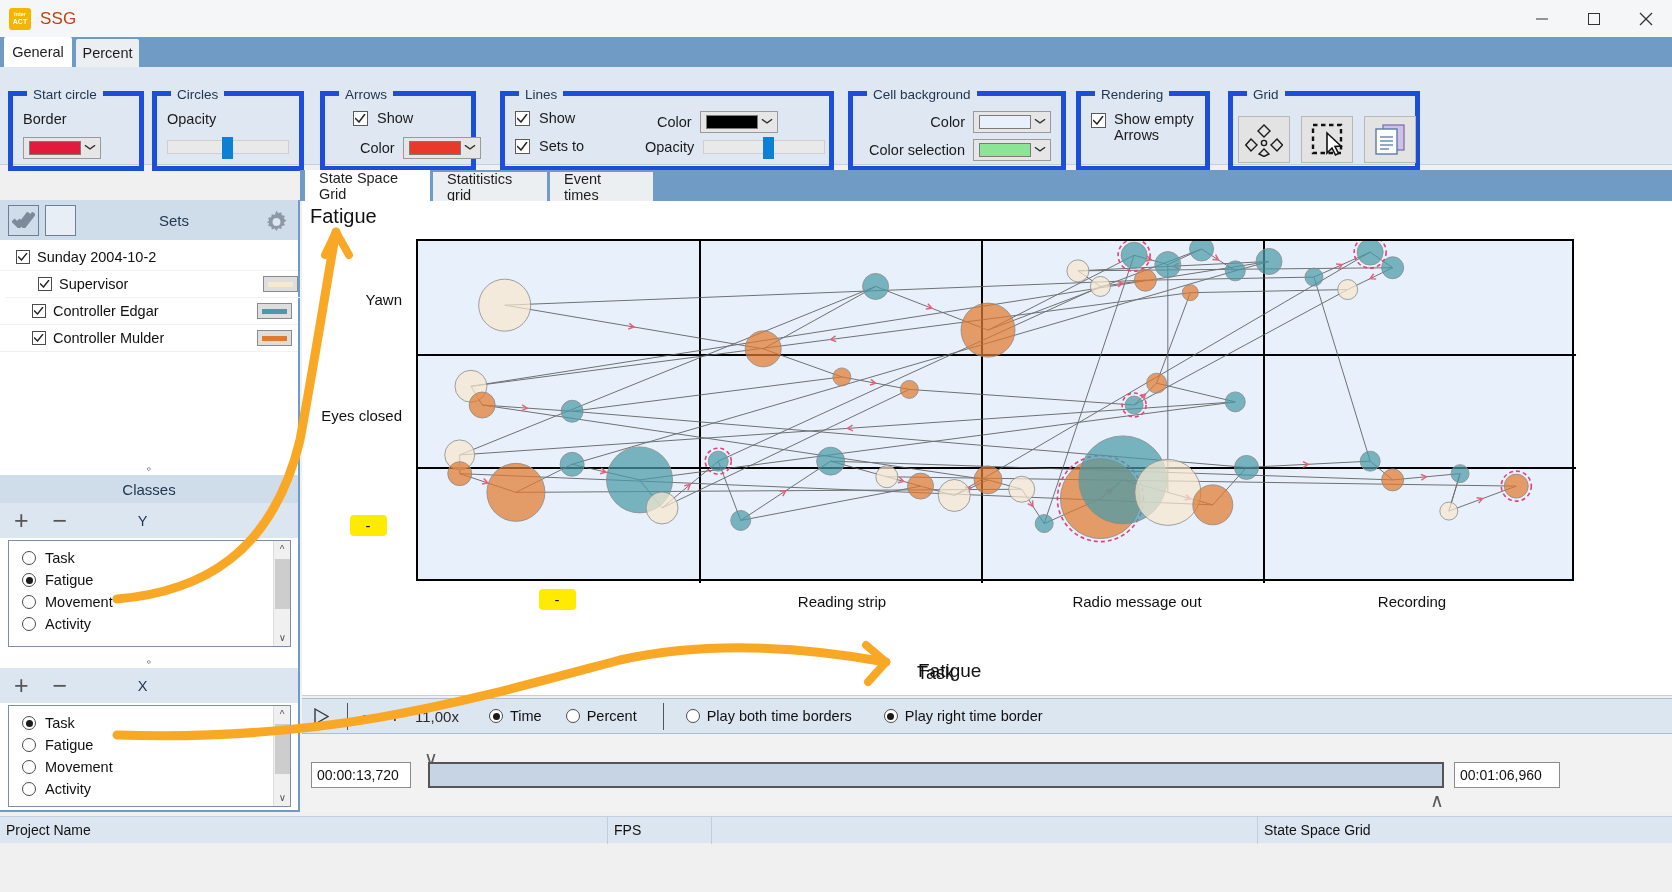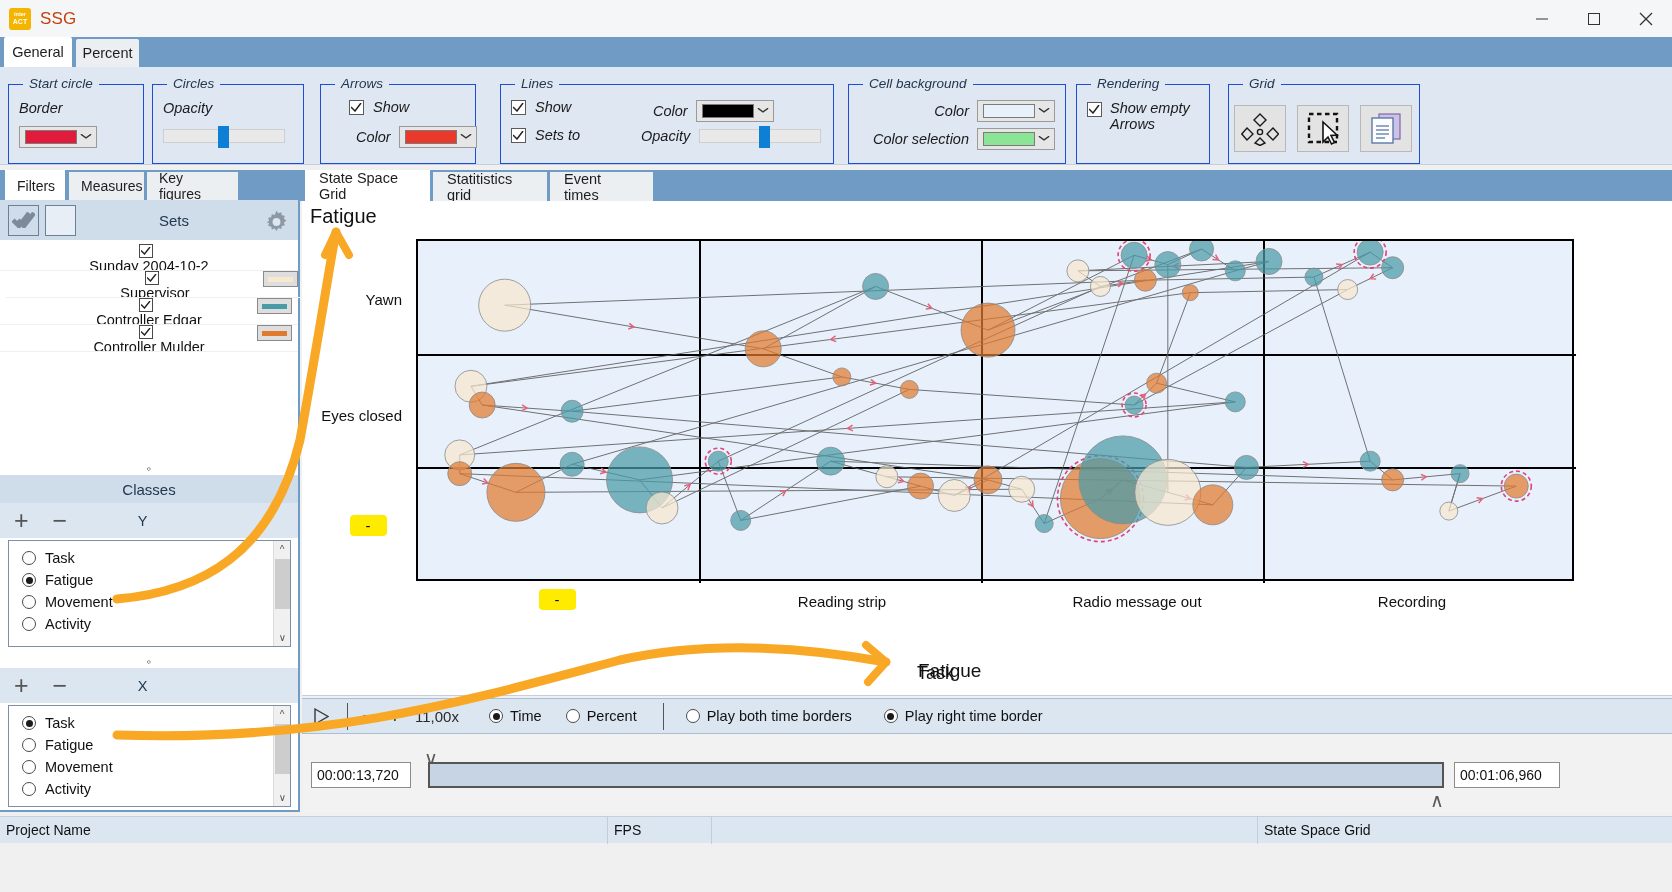--- a/index.html
+++ b/index.html
@@ -49,23 +49,22 @@
     border-top-left-radius:2px; border-top-right-radius:2px;text-align:right;
   }
   .rtab.active { background:#fff; top:0px; height:30px; }
 
   .ribbon {
     position:absolute; left:0; top:67px; width:1672px; height:98px;
     background:#dee7f2;
     border-bottom:1px solid #c4cfdd;
   }
   .grp {
-    position:absolute; top:17px; height:80px;
-    border:1px solid #1d4ed8;
-    font-style:italic;
+    position:absolute; top:24px; height:80px;
+    border:5px solid #1d4ed8;
   }
   .grp > .grp-title {
     position:absolute; top:-9px; left:14px;
     background:#dee7f2; padding:0 6px;
     font-size:13.5px; color:#21374f;
     white-space:nowrap;
   }
 
   .lbl { font-size:14.5px; color:#1b1b1b; white-space:nowrap; }
 
@@ -116,21 +115,21 @@
     display:flex; align-items:center; justify-content:center;
   }
   .blankbtn { width:31px; height:31px; margin-left:6px; border:1px solid #6b7f99; background:#e7eef6; }
   .sets-title { flex:1; text-align:center; font-size:15px; color:#21374f; margin-right:26px; }
   .gear { position:absolute; right:8px; top:9px; }
 
   .setrow {
     position:absolute; left:0; width:298px; height:27px;
     display:flex; align-items:center;
     border-bottom:1px solid #f0f0f0;
-    font-size:14.5px; color:#111;flex-direction:column;
+    font-size:14.5px; color:#111;
   }
   .setrow .cbx2 {
     width:14px; height:14px; border:1px solid #4a4a4a; background:#fff;
     margin-right:7px; display:inline-flex; align-items:center; justify-content:center; flex:none;
   }
   .setrow .swbox {
     position:absolute; right:6px; width:35px; height:16px;
     border:1px solid #8a8a8a; background:#dedede;
     display:flex; align-items:center; justify-content:center;
   }
@@ -417,25 +416,20 @@
                 <line x1="9" y1="18" x2="22" y2="18"></line>
               <line x1="9" y1="22" x2="22" y2="22"></line>
                 <line x1="9" y1="26" x2="18" y2="26"></line>
             </g>
           </svg>
         </div>
       </div>
     </div>
   </div>
 
-  <div class="left-tabs">
-    <div class="ltab active" style="left:5px;width:60px">Filters</div>
-    <div class="ltab" style="left:69px;width:75px">Measures</div>
-    <div class="ltab" style="left:147px;width:91px">Key figures</div>
-  </div>
 
   <div class="leftpanel">
     <div class="sets-header">
       <div class="tickbtn">
         <svg width="23" height="16" viewBox="0 0 23 16">
           <polyline points="1,8 7,14 17,1" fill="none" stroke="#7d8a99" stroke-width="4.5"></polyline>
           <polyline points="6,8 12,14 22,1" fill="none" stroke="#7d8a99" stroke-width="4.5"></polyline>
         </svg>
       </div>
       <div class="blankbtn"></div>

